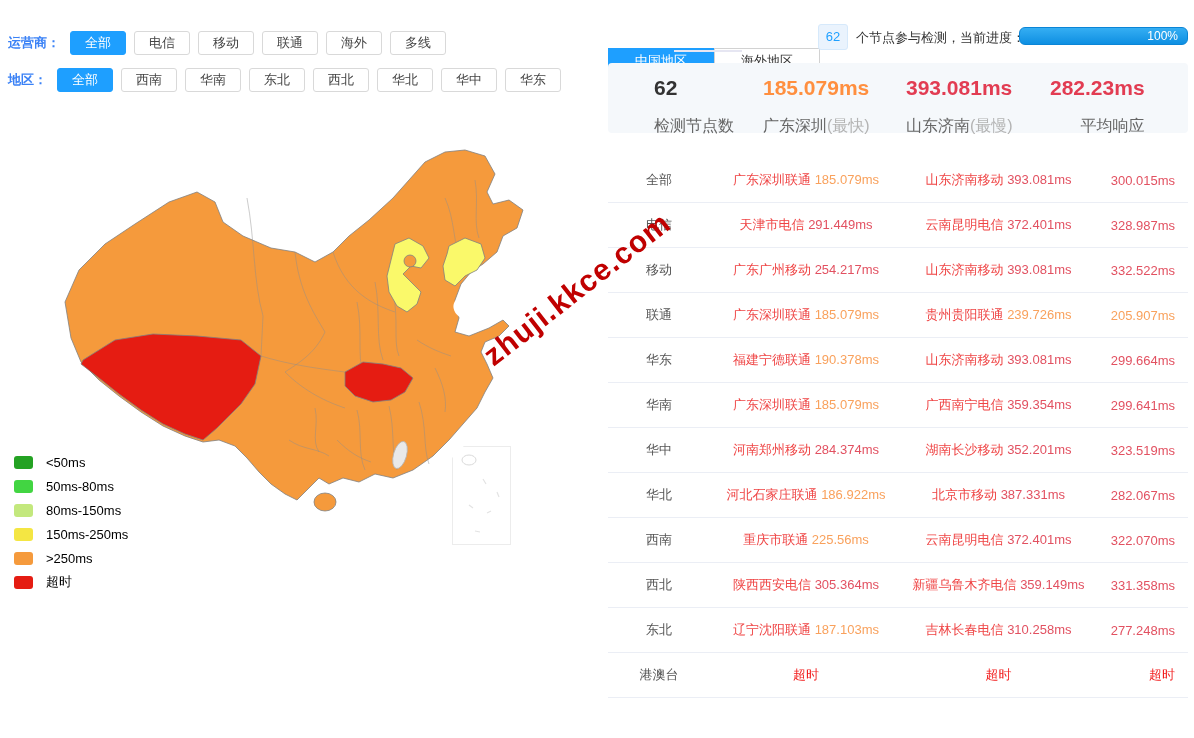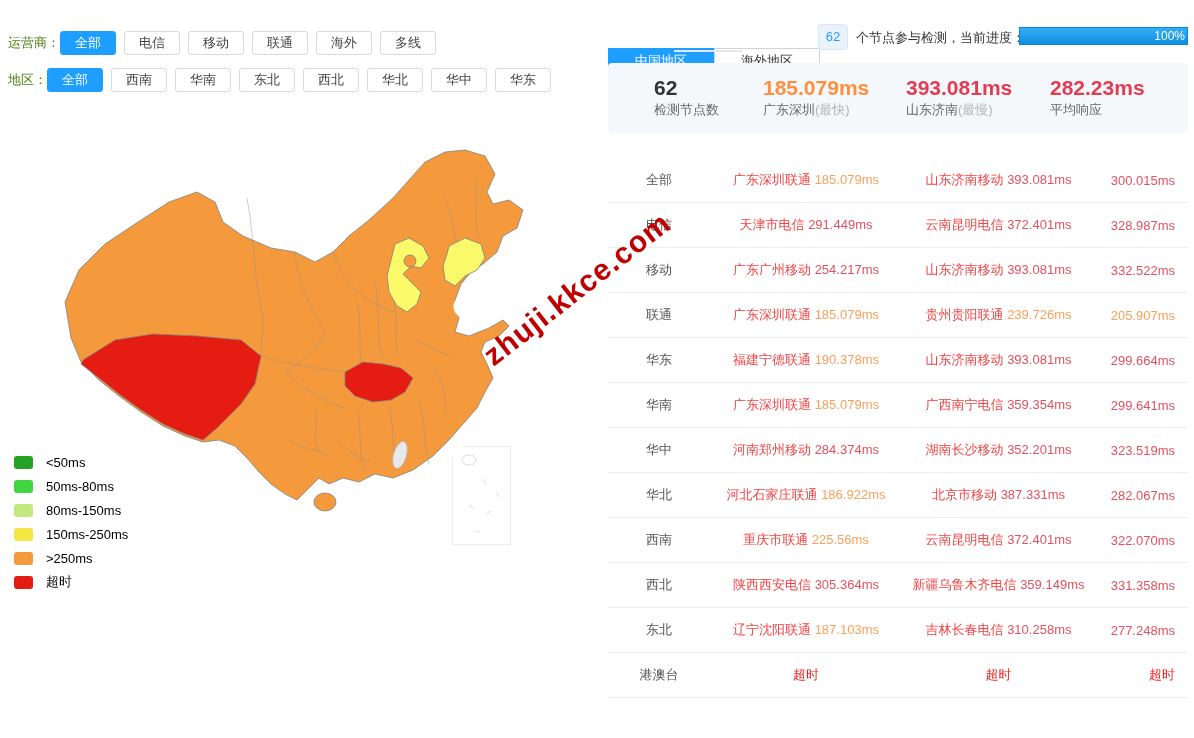--- a/index.html
+++ b/index.html
@@ -3,21 +3,21 @@
 <meta charset="utf-8">
 <style>
   html,body{margin:0;padding:0;background:#fff;}
   .page{position:relative;width:1194px;height:738px;background:#fff;overflow:hidden;
         font-family:"Liberation Sans","DejaVu Sans",sans-serif;color:#333;}
 
   
   .filter-row{position:absolute;left:8px;display:flex;align-items:center;}
   .filter-row.op{top:31px;}
   .filter-row.rg{top:68px;}
-  .filter-label{font-size:13px;color:#4d7c0f;white-space:nowrap;}
+  .filter-label{font-size:13px;color:#3b82f6;margin-right:10px;white-space:nowrap;font-weight:bold;}
   .fbtn{display:inline-block;height:22px;line-height:22px;padding:0 14px;margin-right:8px;
         border:1px solid #d9d9d9;border-radius:3px;font-size:13px;color:#444;background:#fff;cursor:pointer;}
   .fbtn.active{background:var(--accent);border-color:var(--accent);color:#fff;}
 
   
   .map-wrap{position:absolute;left:57px;top:140px;width:540px;height:380px;}
   .inset-box{position:absolute;left:452px;top:446px;width:57px;height:97px;
              border:1px solid #ececec;clip-path:polygon(20% 0,100% 0,100% 100%,0 100%,0 12%);}
   .watermark{position:absolute;left:452px;top:272px;width:250px;text-align:center;
              font-size:30px;font-weight:bold;color:#c00000;transform:rotate(-38deg);
@@ -42,29 +42,29 @@
   .tabbar{position:absolute;left:608px;top:24px;display:flex;}
   .tab{height:24px;line-height:24px;padding:0 26px;font-size:13px;cursor:pointer;box-sizing:border-box;margin-top:24px;}
   .tab.active{background:var(--accent);color:#fff;border:1px solid var(--accent);border-bottom:none;}
   .tab.inactive{background:#fff;color:#333;border:1px solid #d2d2d2;}
   .tab-underline{position:absolute;left:608px;top:50px;display:flex;height:2px;}
   .tab-underline .seg1{width:66px;background:var(--accent);}
   .tab-underline .seg2{width:68px;background:#e6e6f2;}
   .node-badge{position:absolute;left:818px;top:24px;width:28px;height:24px;line-height:24px;text-align:center;
               background:#eaf3fd;border:1px solid #d6e9fb;border-radius:3px;color:var(--accent);font-size:13px;}
   .progress-text{position:absolute;left:856px;top:29px;font-size:13px;color:#333;}
-  .progress-bar{position:absolute;left:1019px;top:27px;width:169px;height:18px;border-radius:0;
+  .progress-bar{position:absolute;left:1019px;top:27px;width:169px;height:18px;border-radius:6px;
                 background:linear-gradient(180deg,#35aef3,#0e8fe2);border:1px solid #0b85d6;box-sizing:border-box;
-                color:#fff;font-size:12px;text-align:right;line-height:16px;padding-right:2px;}
+                color:#fff;font-size:12px;text-align:right;line-height:16px;padding-right:9px;}
 
   
   .stats{position:absolute;left:608px;top:63px;width:580px;height:70px;background:#f5f8fb;border-radius:4px;}
   .stat{position:absolute;top:13px;}
   .stat .v{font-size:21px;font-weight:bold;line-height:24px;}
-  .stat .l{font-size:13px;color:#666;margin-top:1px;}
+  .stat .l{font-size:16px;color:#666;margin-top:16px;text-align:right;}
   .stat .l .sfx{color:#b3b3b3;}
   .s-dark{color:#333;} .s-orange{color:var(--stat-orange);} .s-red{color:var(--stat-red);}
   .stat1{left:46px;} .stat2{left:155px;} .stat3{left:298px;} .stat4{left:442px;}
 
   
   .rtable{position:absolute;left:608px;top:158px;width:580px;}
   .trow{display:flex;align-items:center;border-bottom:1px solid #ebeef5;font-size:13px;}
   .trow.head{height:43px;color:#333;}
   .trow.data{height:44px;color:#555;}
   .tc{box-sizing:border-box;}

